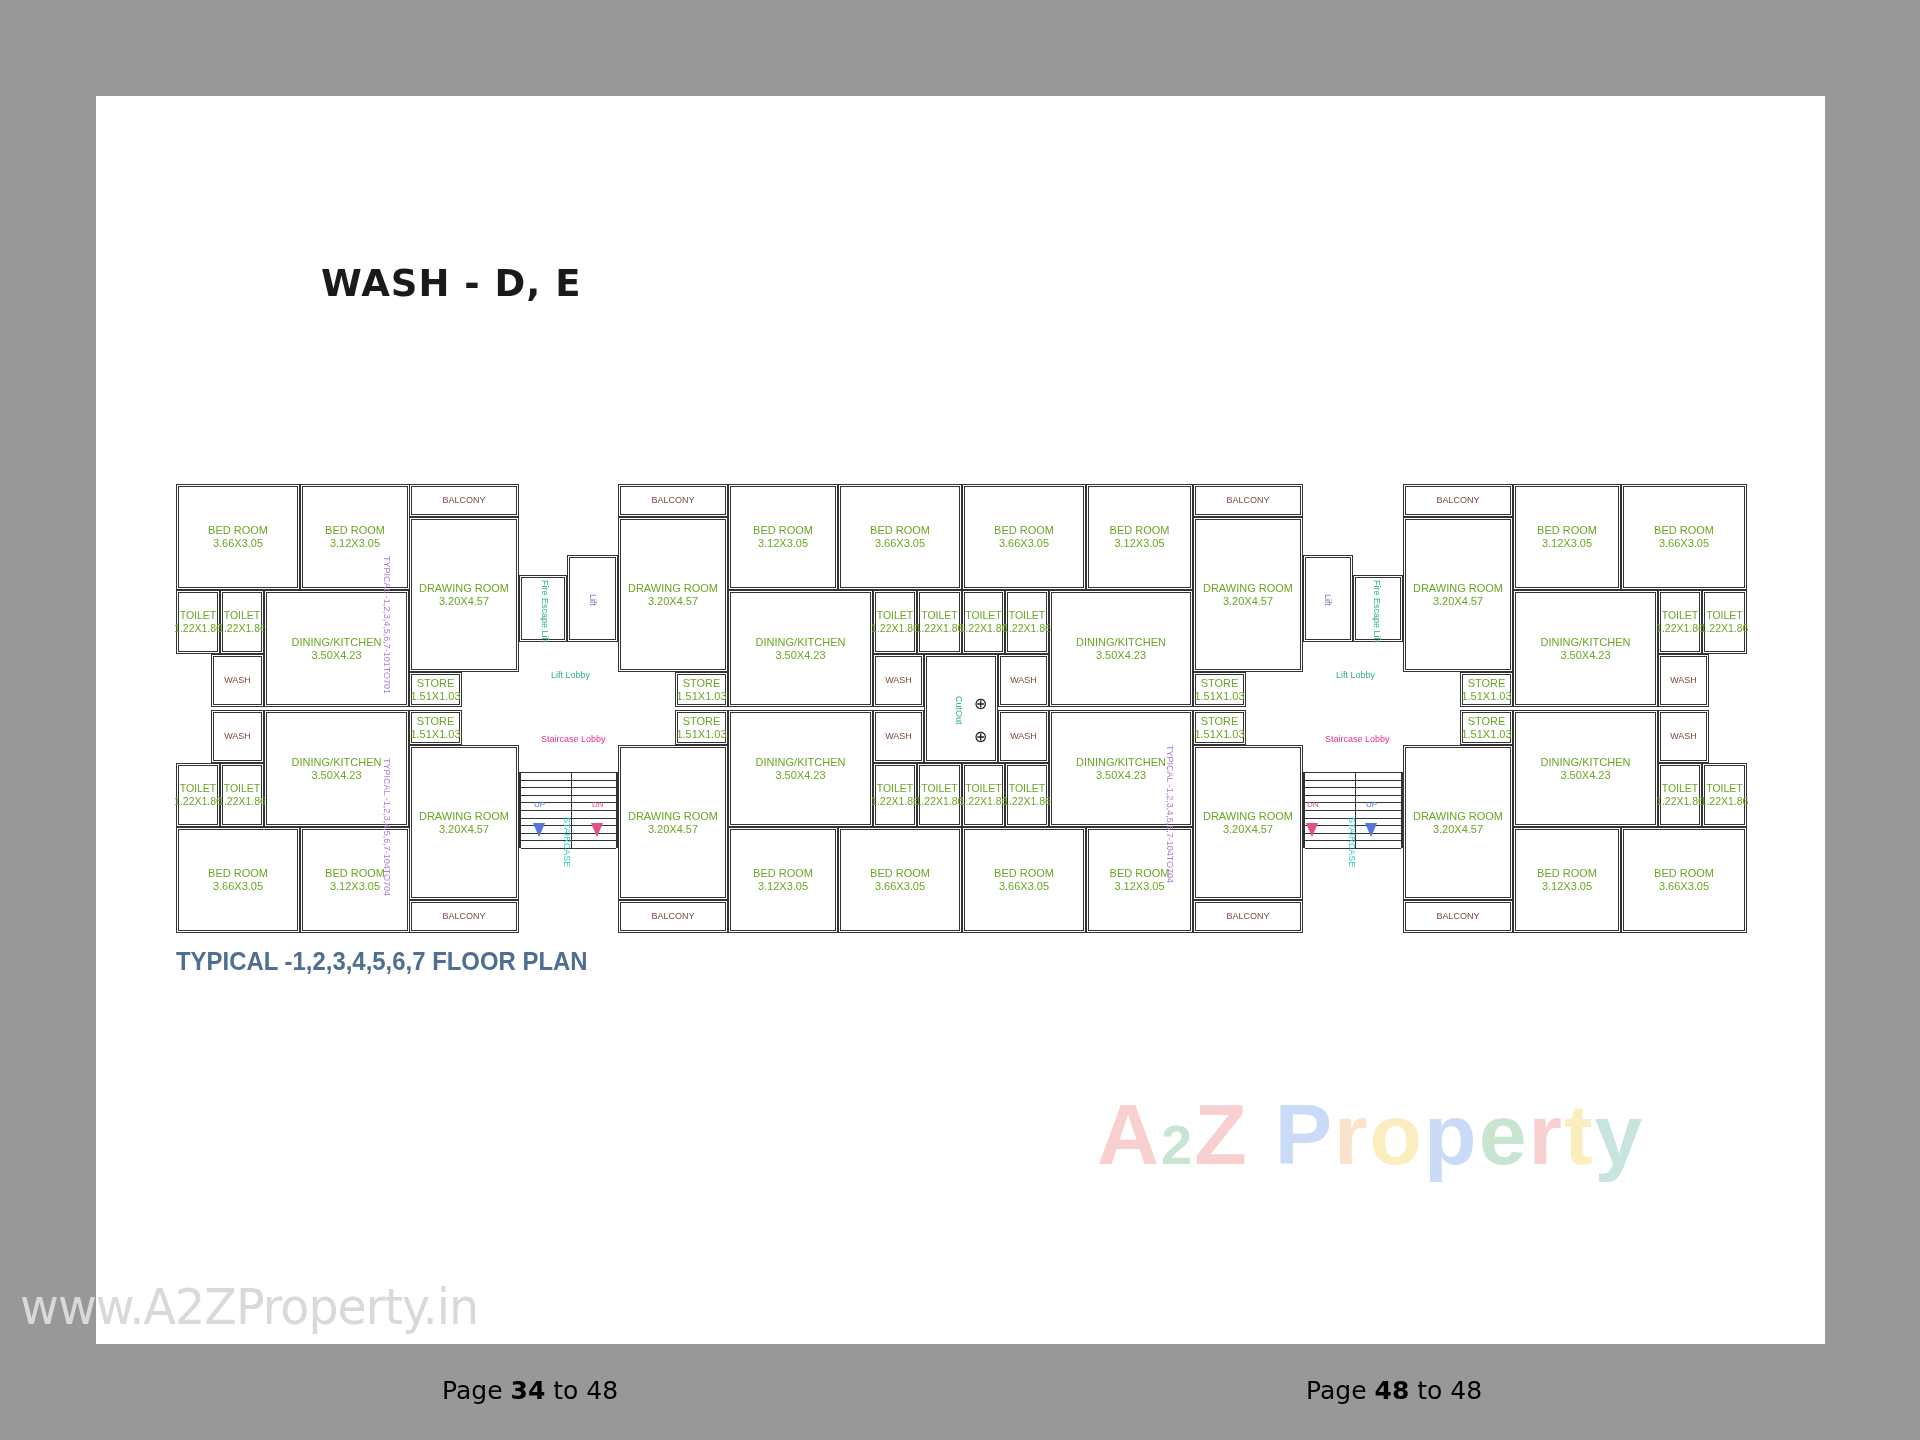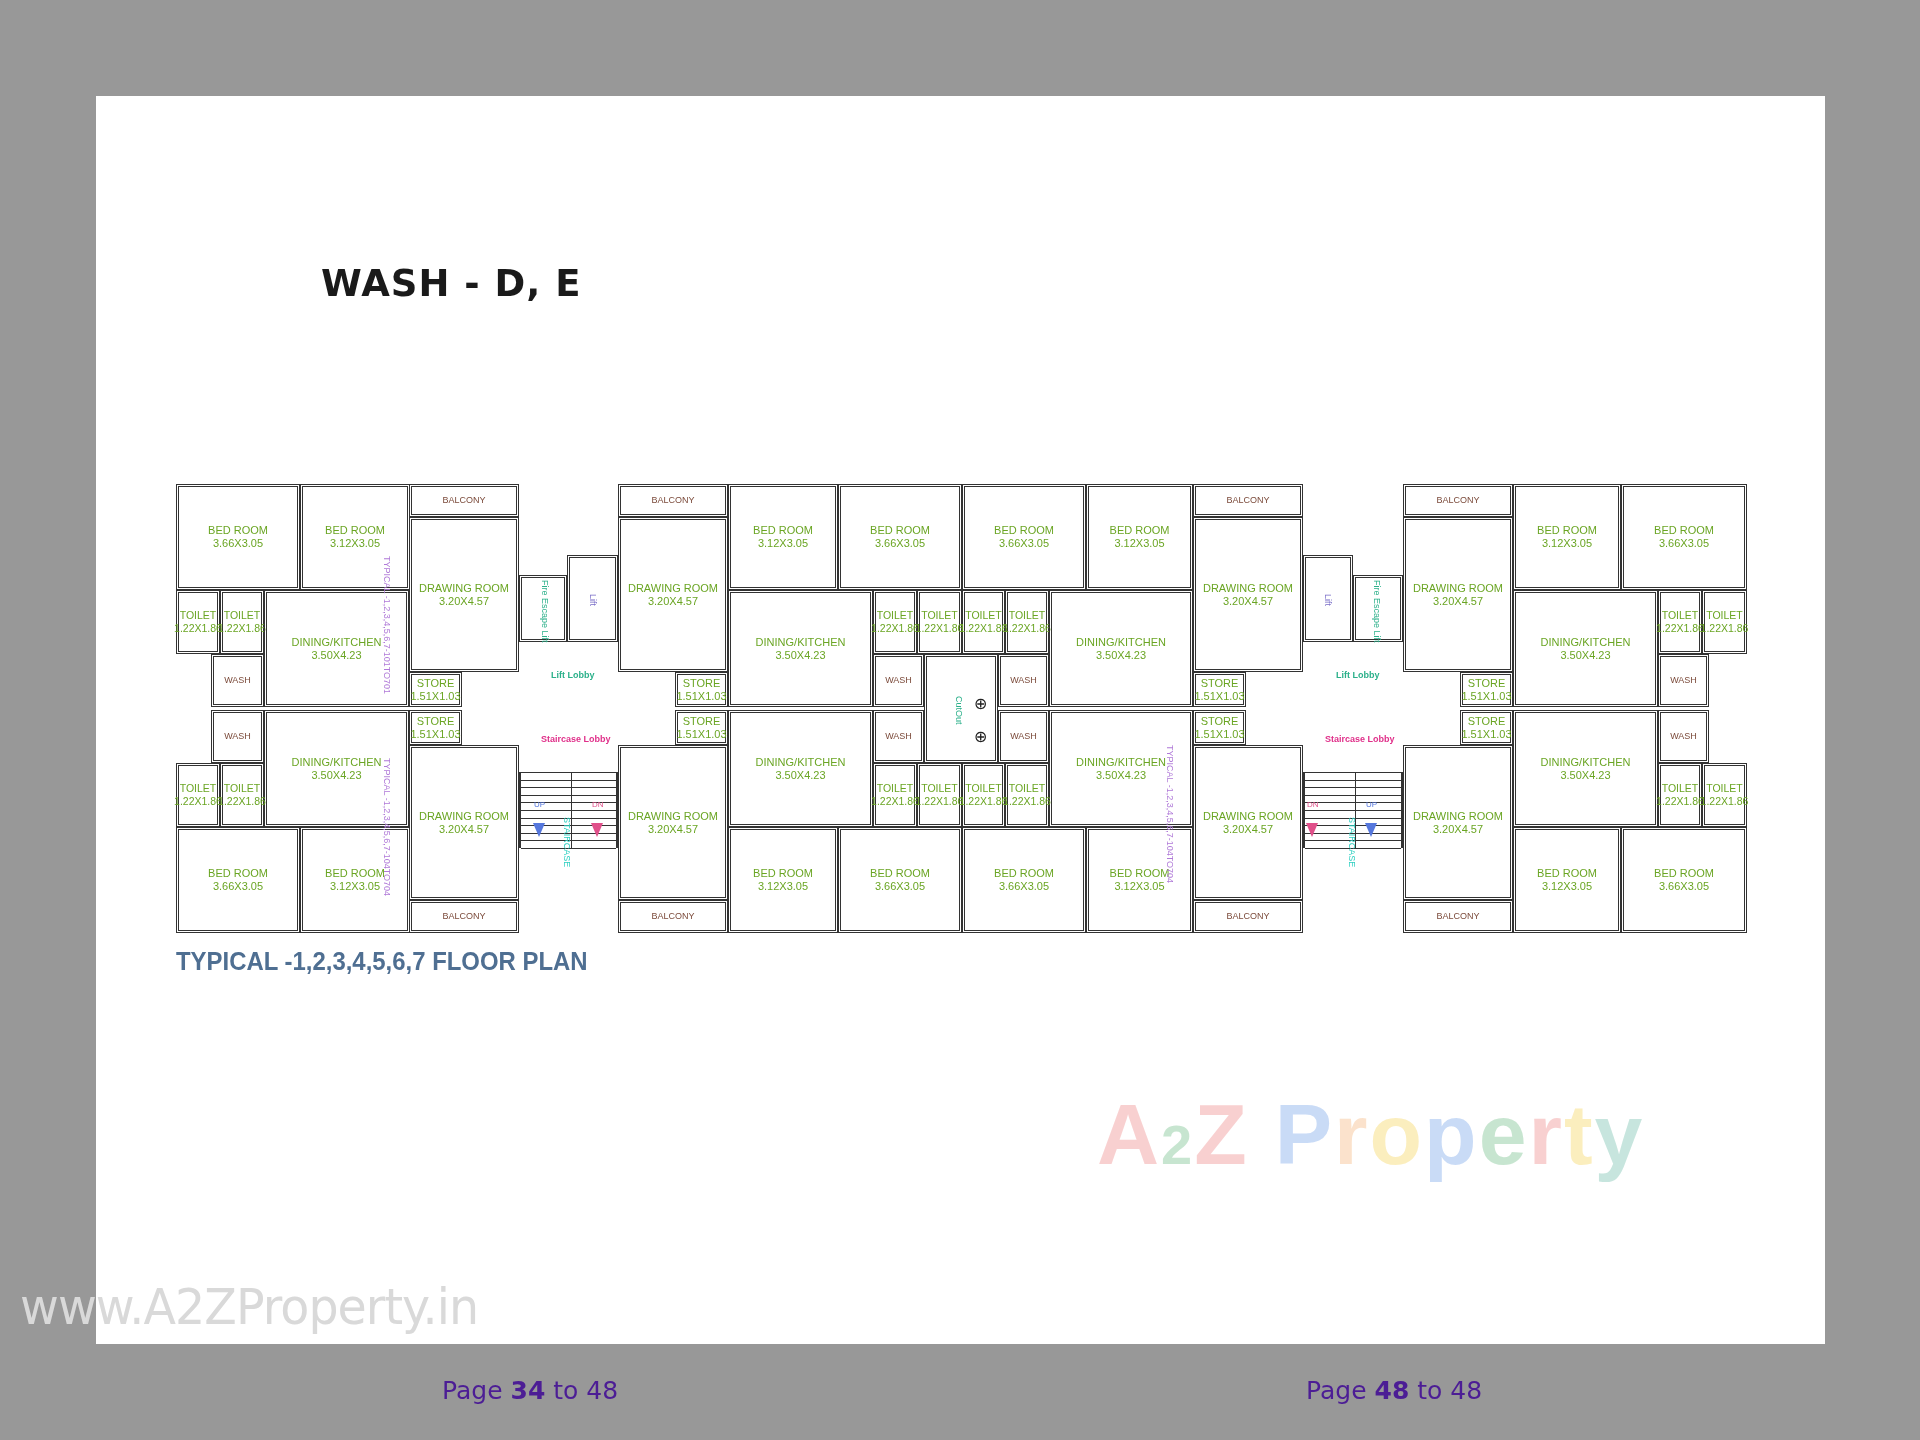--- a/index.html
+++ b/index.html
@@ -31,21 +31,21 @@
   }
   .room .nm { font-size: 11px; color: #6aa523; line-height: 13px; white-space: nowrap; }
   .room .dm { font-size: 11px; color: #6aa523; line-height: 13px; white-space: nowrap; }
   .room.balcony .nm, .room.wash .nm { color: #7b4a3a; font-size: 9px; }
   .room.toilet .nm, .room.toilet .dm { font-size: 10.5px; }
   .room.core { border: 3px double #333; }
   .vlabel {
     position: absolute; font-size: 9px; white-space: nowrap;
     transform: rotate(90deg); transform-origin: left top;
   }
-  .lobby-label { position: absolute; font-size: 9px; white-space: nowrap; font-weight: bold; }
+  .lobby-label { position: absolute; font-size: 9px; white-space: nowrap; }
   .stairs { position: absolute; box-sizing: border-box; border-left: 2px solid #333; border-right: 2px solid #333; }
   .stairs .tread { position: absolute; left: 0; right: 0; height: 0; border-top: 1.5px solid #333; }
   .stairs .mid { position: absolute; top: 0; bottom: 0; width: 0; border-left: 1.5px solid #333; }
   .arrow {
     position: absolute; width: 0; height: 0;
     border-left: 6px solid transparent; border-right: 6px solid transparent; border-top: 14px solid;
   }
   .arrow-lbl { position: absolute; font-size: 8px; }
   .symbol { position: absolute; font-size: 16px; color: #222; line-height: 16px; }
   .wm-logo {
@@ -54,21 +54,21 @@
     letter-spacing: 2px; opacity: 0.28; text-align: center;
   }
   .wm-logo span { display: inline-block; }
   .wm-url {
     position: absolute; left: 20px; top: 1278px;
     font-family: "DejaVu Sans", sans-serif; font-size: 50px; color: #d9d9d9;
     letter-spacing: -1px; transform: scaleX(0.95); transform-origin: left top;
   }
   .page-num {
     position: absolute; top: 1376px; font-family: "DejaVu Sans", sans-serif;
-    font-size: 25px; color: #4c1d95;
+    font-size: 25px; color: #000000;
   }
   .page-num b { font-weight: bold; }
 </style>
 </head>
 <body>
 
 <div class="page"></div>
 
 <div class="block-title">WASH - D, E</div>
 

